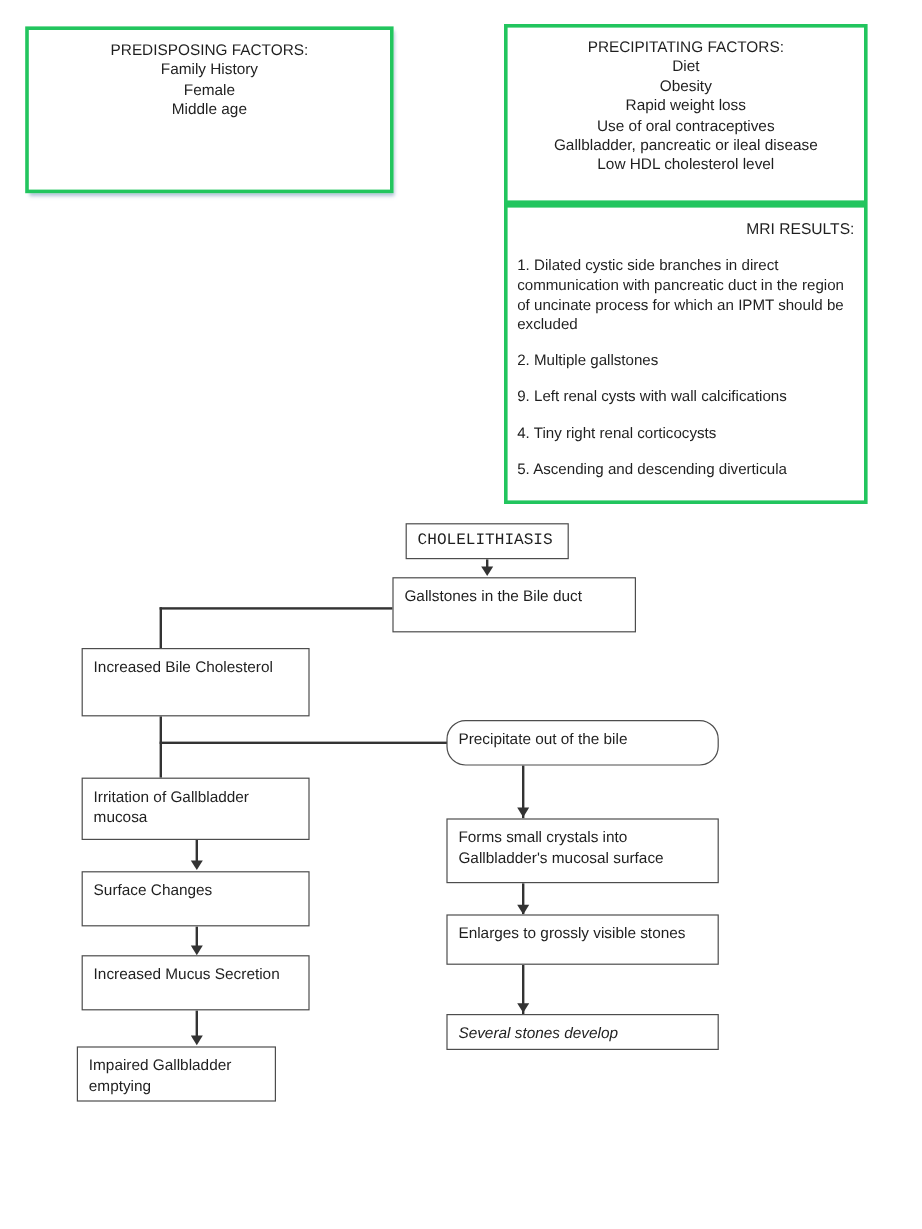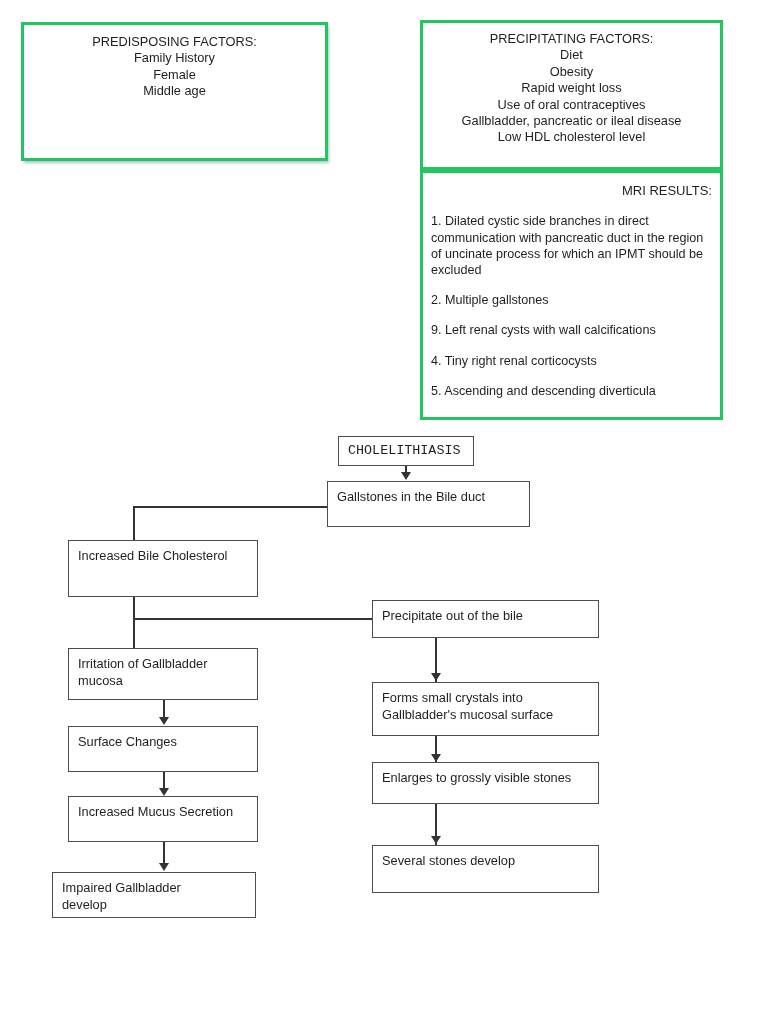--- a/index.html
+++ b/index.html
@@ -84,25 +84,25 @@
   .node .l2 {
     display: block;
   }
 
   #node-cholelithiasis { left: 338px; top: 436px; width: 136px; height: 30px; padding-top: 6px; font-size: 13.4px; font-family: Liberation Mono, monospace; }
   #node-gallstones     { left: 327px; top: 481px; width: 203px; height: 46px; }
   #node-increased-chol { left: 68px;  top: 540px; width: 190px; height: 57px; }
   #node-irritation     { left: 68px;  top: 648px; width: 190px; height: 52px; }
   #node-surface        { left: 68px;  top: 726px; width: 190px; height: 46px; }
   #node-mucus          { left: 68px;  top: 796px; width: 190px; height: 46px; }
-  #node-impaired       { left: 52px;  top: 872px; width: 204px; height: 46px; }
-  #node-precipitate    { left: 372px; top: 600px; width: 227px; height: 38px; }
+  #node-impaired       { left: 64px;  top: 872px; width: 166px; height: 46px; }
+  #node-precipitate    { left: 372px; top: 600px; width: 227px; height: 38px; border-radius: 16px; }
   #node-forms          { left: 372px; top: 682px; width: 227px; height: 54px; }
   #node-enlarges       { left: 372px; top: 762px; width: 227px; height: 42px; }
-  #node-several        { left: 372px; top: 845px; width: 227px; height: 48px; }
+  #node-several        { left: 372px; top: 845px; width: 227px; height: 30px; font-style: italic; }
 
   
   .conn {
     position: absolute;
     background: #333333;
     z-index: 1;
   }
   .conn.v { width: 1.6px; }
   .conn.h { height: 1.6px; }
 
@@ -224,21 +224,21 @@
 <div class="node" id="node-surface">
   <span>Surface Changes</span>
 </div>
 
 <div class="node" id="node-mucus">
   <span>Increased Mucus Secretion</span>
 </div>
 
 <div class="node" id="node-impaired">
   <span>Impaired Gallbladder</span>
-  <span class="l2">develop</span>
+  <span class="l2">emptying</span>
 </div>
 
 <div class="node" id="node-precipitate">
   <span>Precipitate out of the bile</span>
 </div>
 
 <div class="node" id="node-forms">
   <span>Forms small crystals into</span>
   <span class="l2">Gallbladder's mucosal surface</span>
 </div>

